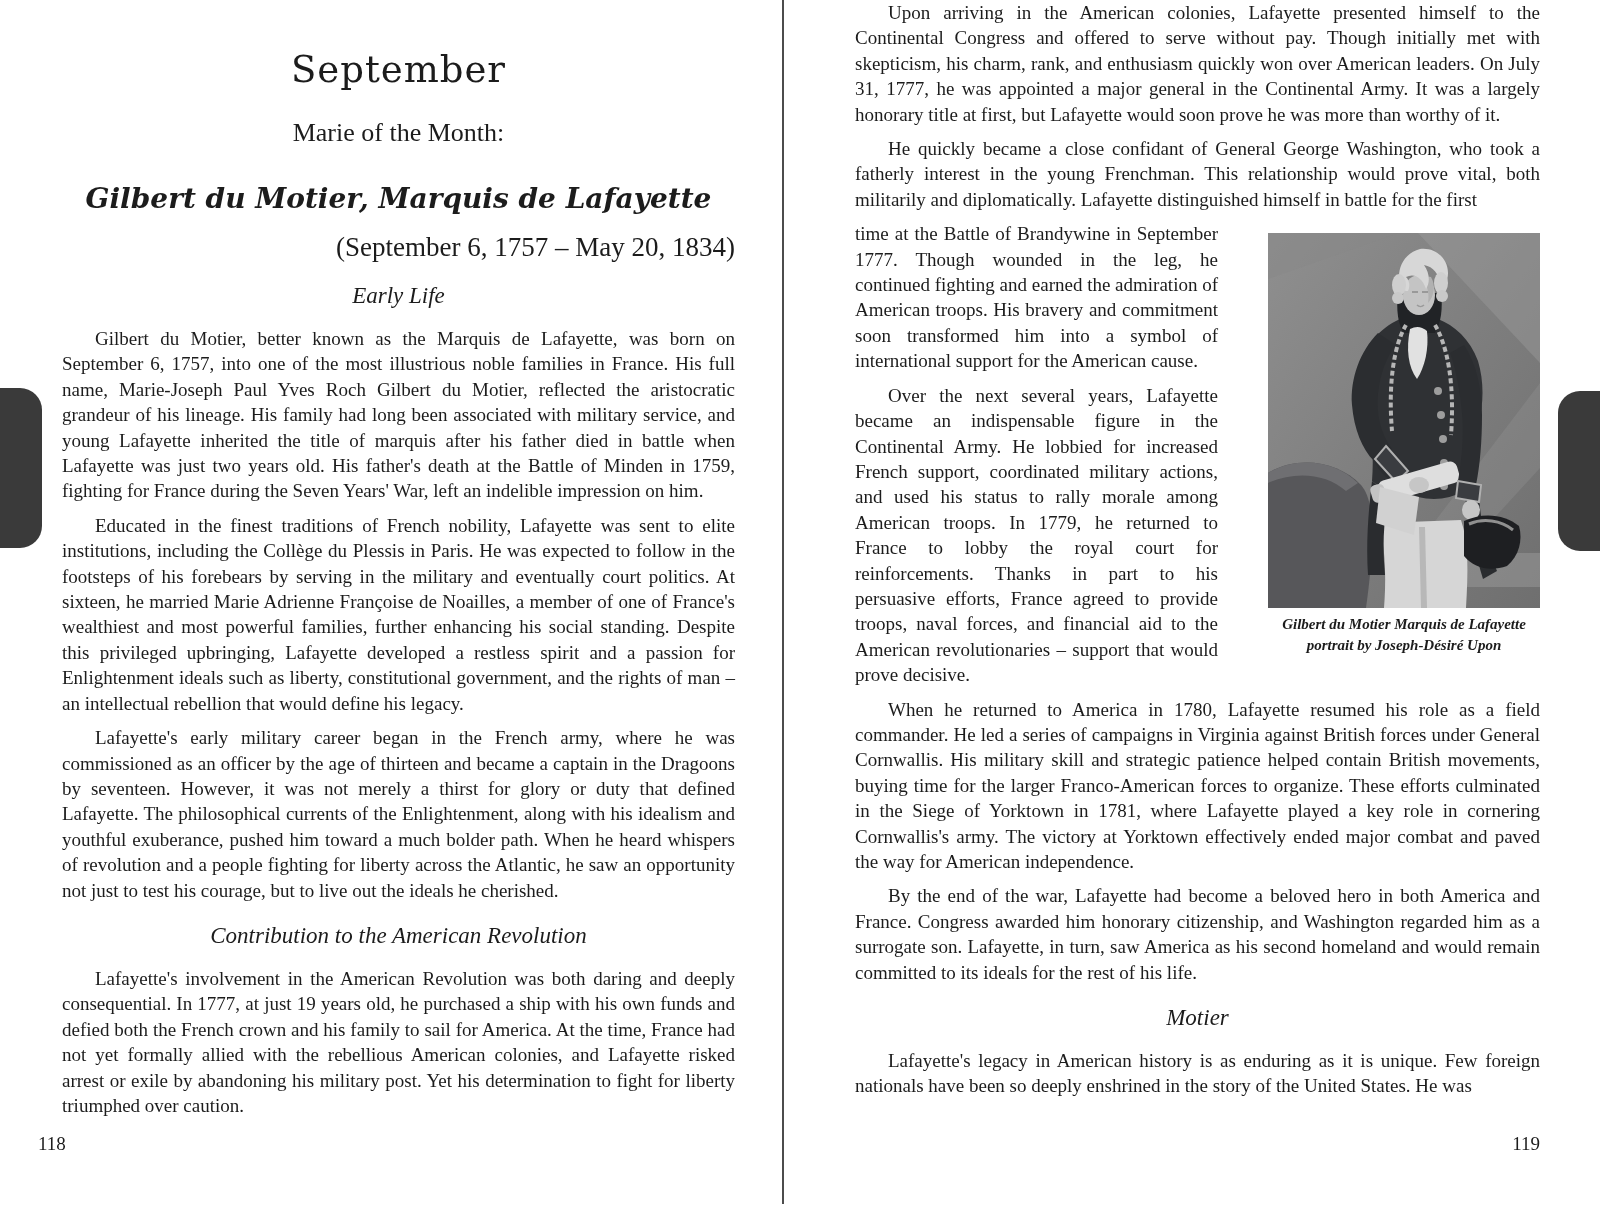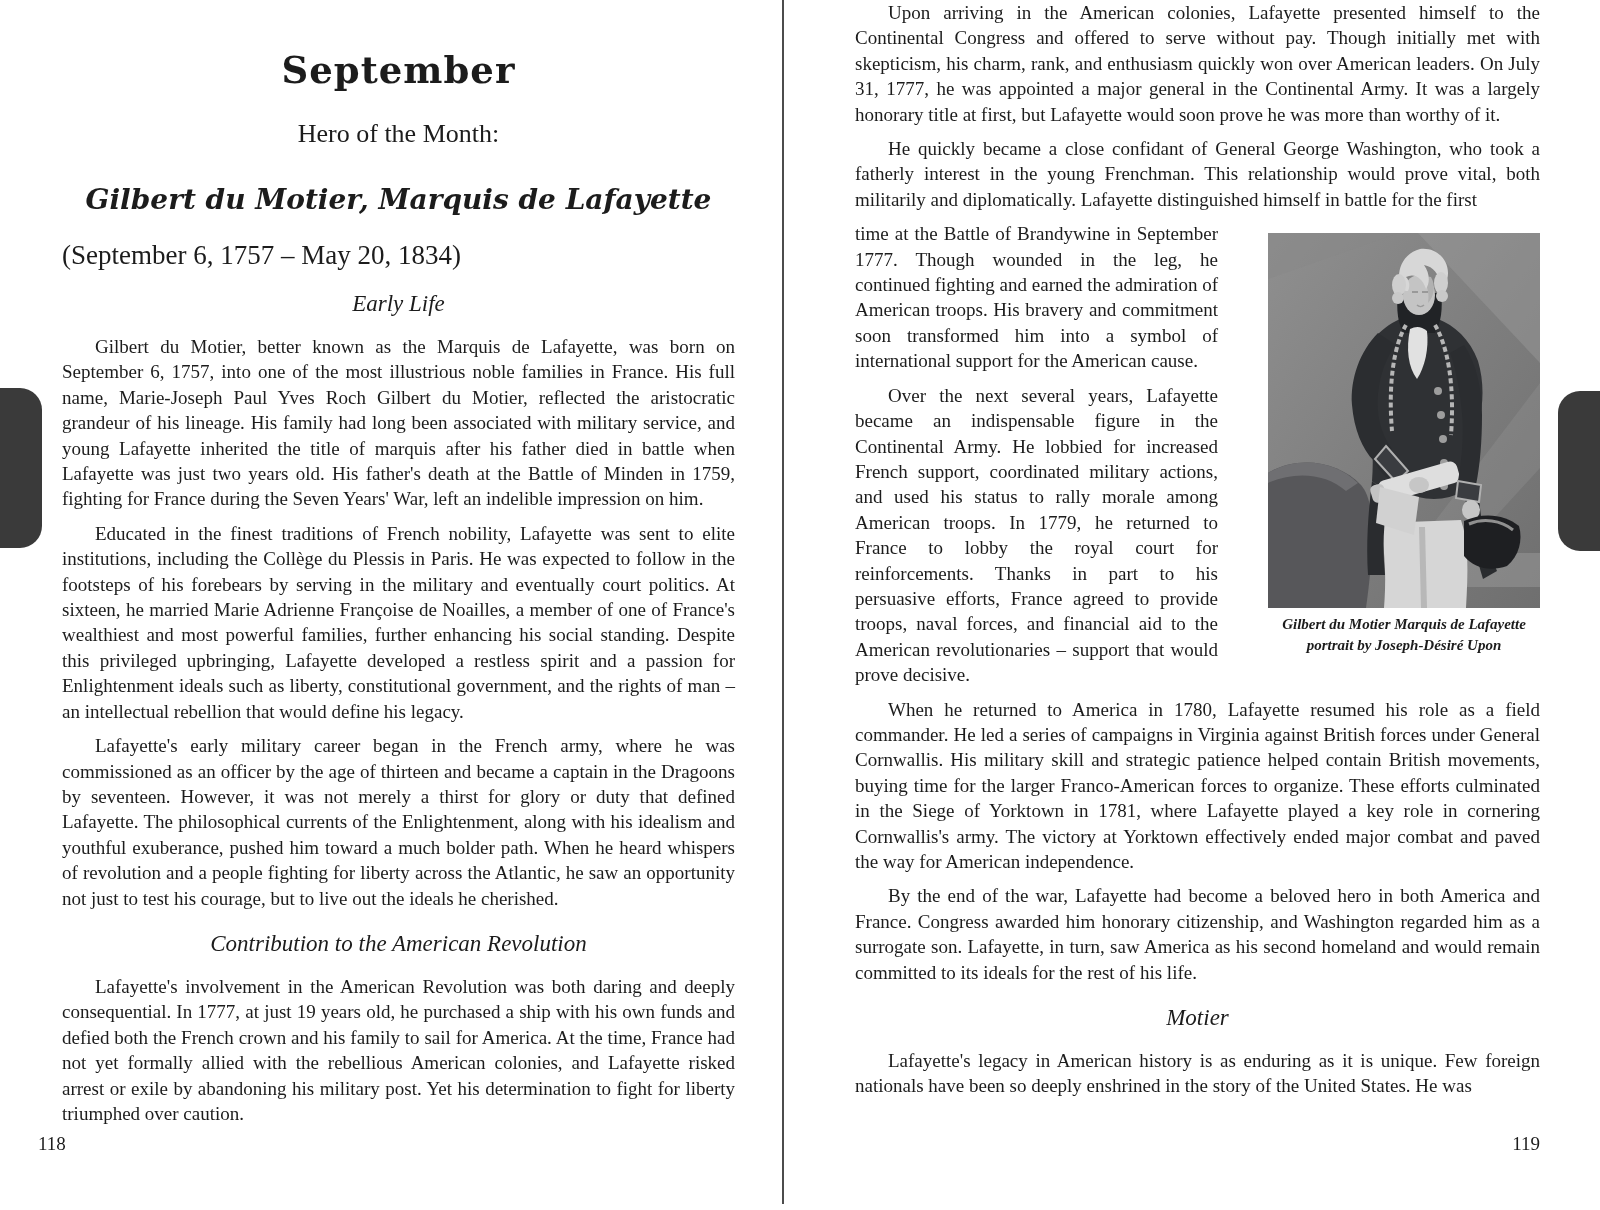--- a/index.html
+++ b/index.html
@@ -15,29 +15,29 @@
   .tab{position:absolute;background:#3a3a3a;width:42px;height:160px;}
   .tab-left{left:0;top:388px;border-radius:0 22px 22px 0;}
   .tab-right{right:0;top:391px;border-radius:22px 0 0 22px;}
 
   .page{position:absolute;top:0;height:910px;}
   .page-left{left:62px;width:673px;}
   .page-right{left:855px;width:685px;}
 
   .month{
     font-family:"DejaVu Serif","Liberation Serif",serif;
-    font-size:37px;font-weight:bold;letter-spacing:1px;
+    font-size:37px;font-weight:normal;letter-spacing:1px;
     text-align:center;margin:48px 0 0 0;
   }
   .hero-sub{font-size:26px;text-align:center;margin-top:27px;}
   .hero-name{
     font-family:"DejaVu Serif","Liberation Serif",serif;
     font-size:28px;font-weight:bold;font-style:italic;text-align:center;margin-top:34px;
   }
-  .hero-dates{font-size:27px;text-align:left;margin-top:24px;}
+  .hero-dates{font-size:27px;text-align:right;margin-top:17px;}
 
   .sec{
     font-size:23px;font-style:italic;font-weight:normal;
     text-align:center;margin:20px 0 17px 0;font-family:Liberation Serif, serif;
   }
 
   p.body{
     font-size:19px;line-height:25.4px;text-align:justify;
     margin:0 0 9px 0;
   }
@@ -65,21 +65,21 @@
 <body>
 
 <div class="spread">
 
   <div class="divider"></div>
   <div class="tab tab-left"></div>
   <div class="tab tab-right"></div>
 
   <div class="page page-left">
     <h1 class="month">September</h1>
-    <div class="hero-sub">Hero of the Month:</div>
+    <div class="hero-sub">Marie of the Month:</div>
     <div class="hero-name">Gilbert du Motier, Marquis de Lafayette</div>
     <div class="hero-dates">(September 6, 1757 – May 20, 1834)</div>
 
     <h3 class="sec">Early Life</h3>
     <p class="body ind p-early-first">Gilbert du Motier, better known as the Marquis de Lafayette, was born on September 6, 1757, into one of the most illustrious noble families in France. His full name, Marie-Joseph Paul Yves Roch Gilbert du Motier, reflected the aristocratic grandeur of his lineage. His family had long been associated with military service, and young Lafayette inherited the title of marquis after his father died in battle when Lafayette was just two years old. His father's death at the Battle of Minden in 1759, fighting for France during the Seven Years' War, left an indelible impression on him.</p>
     <p class="body ind">Educated in the finest traditions of French nobility, Lafayette was sent to elite institutions, including the Collège du Plessis in Paris. He was expected to follow in the footsteps of his forebears by serving in the military and eventually court politics. At sixteen, he married Marie Adrienne Françoise de Noailles, a member of one of France's wealthiest and most powerful families, further enhancing his social standing. Despite this privileged upbringing, Lafayette developed a restless spirit and a passion for Enlightenment ideals such as liberty, constitutional government, and the rights of man – an intellectual rebellion that would define his legacy.</p>
     <p class="body ind">Lafayette's early military career began in the French army, where he was commissioned as an officer by the age of thirteen and became a captain in the Dragoons by seventeen. However, it was not merely a thirst for glory or duty that defined Lafayette. The philosophical currents of the Enlightenment, along with his idealism and youthful exuberance, pushed him toward a much bolder path. When he heard whispers of revolution and a people fighting for liberty across the Atlantic, he saw an opportunity not just to test his courage, but to live out the ideals he cherished.</p>
 
     <h3 class="sec">Contribution to the American Revolution</h3>
     <p class="body ind">Lafayette's involvement in the American Revolution was both daring and deeply consequential. In 1777, at just 19 years old, he purchased a ship with his own funds and defied both the French crown and his family to sail for America. At the time, France had not yet formally allied with the rebellious American colonies, and Lafayette risked arrest or exile by abandoning his military post. Yet his determination to fight for liberty triumphed over caution.</p>

